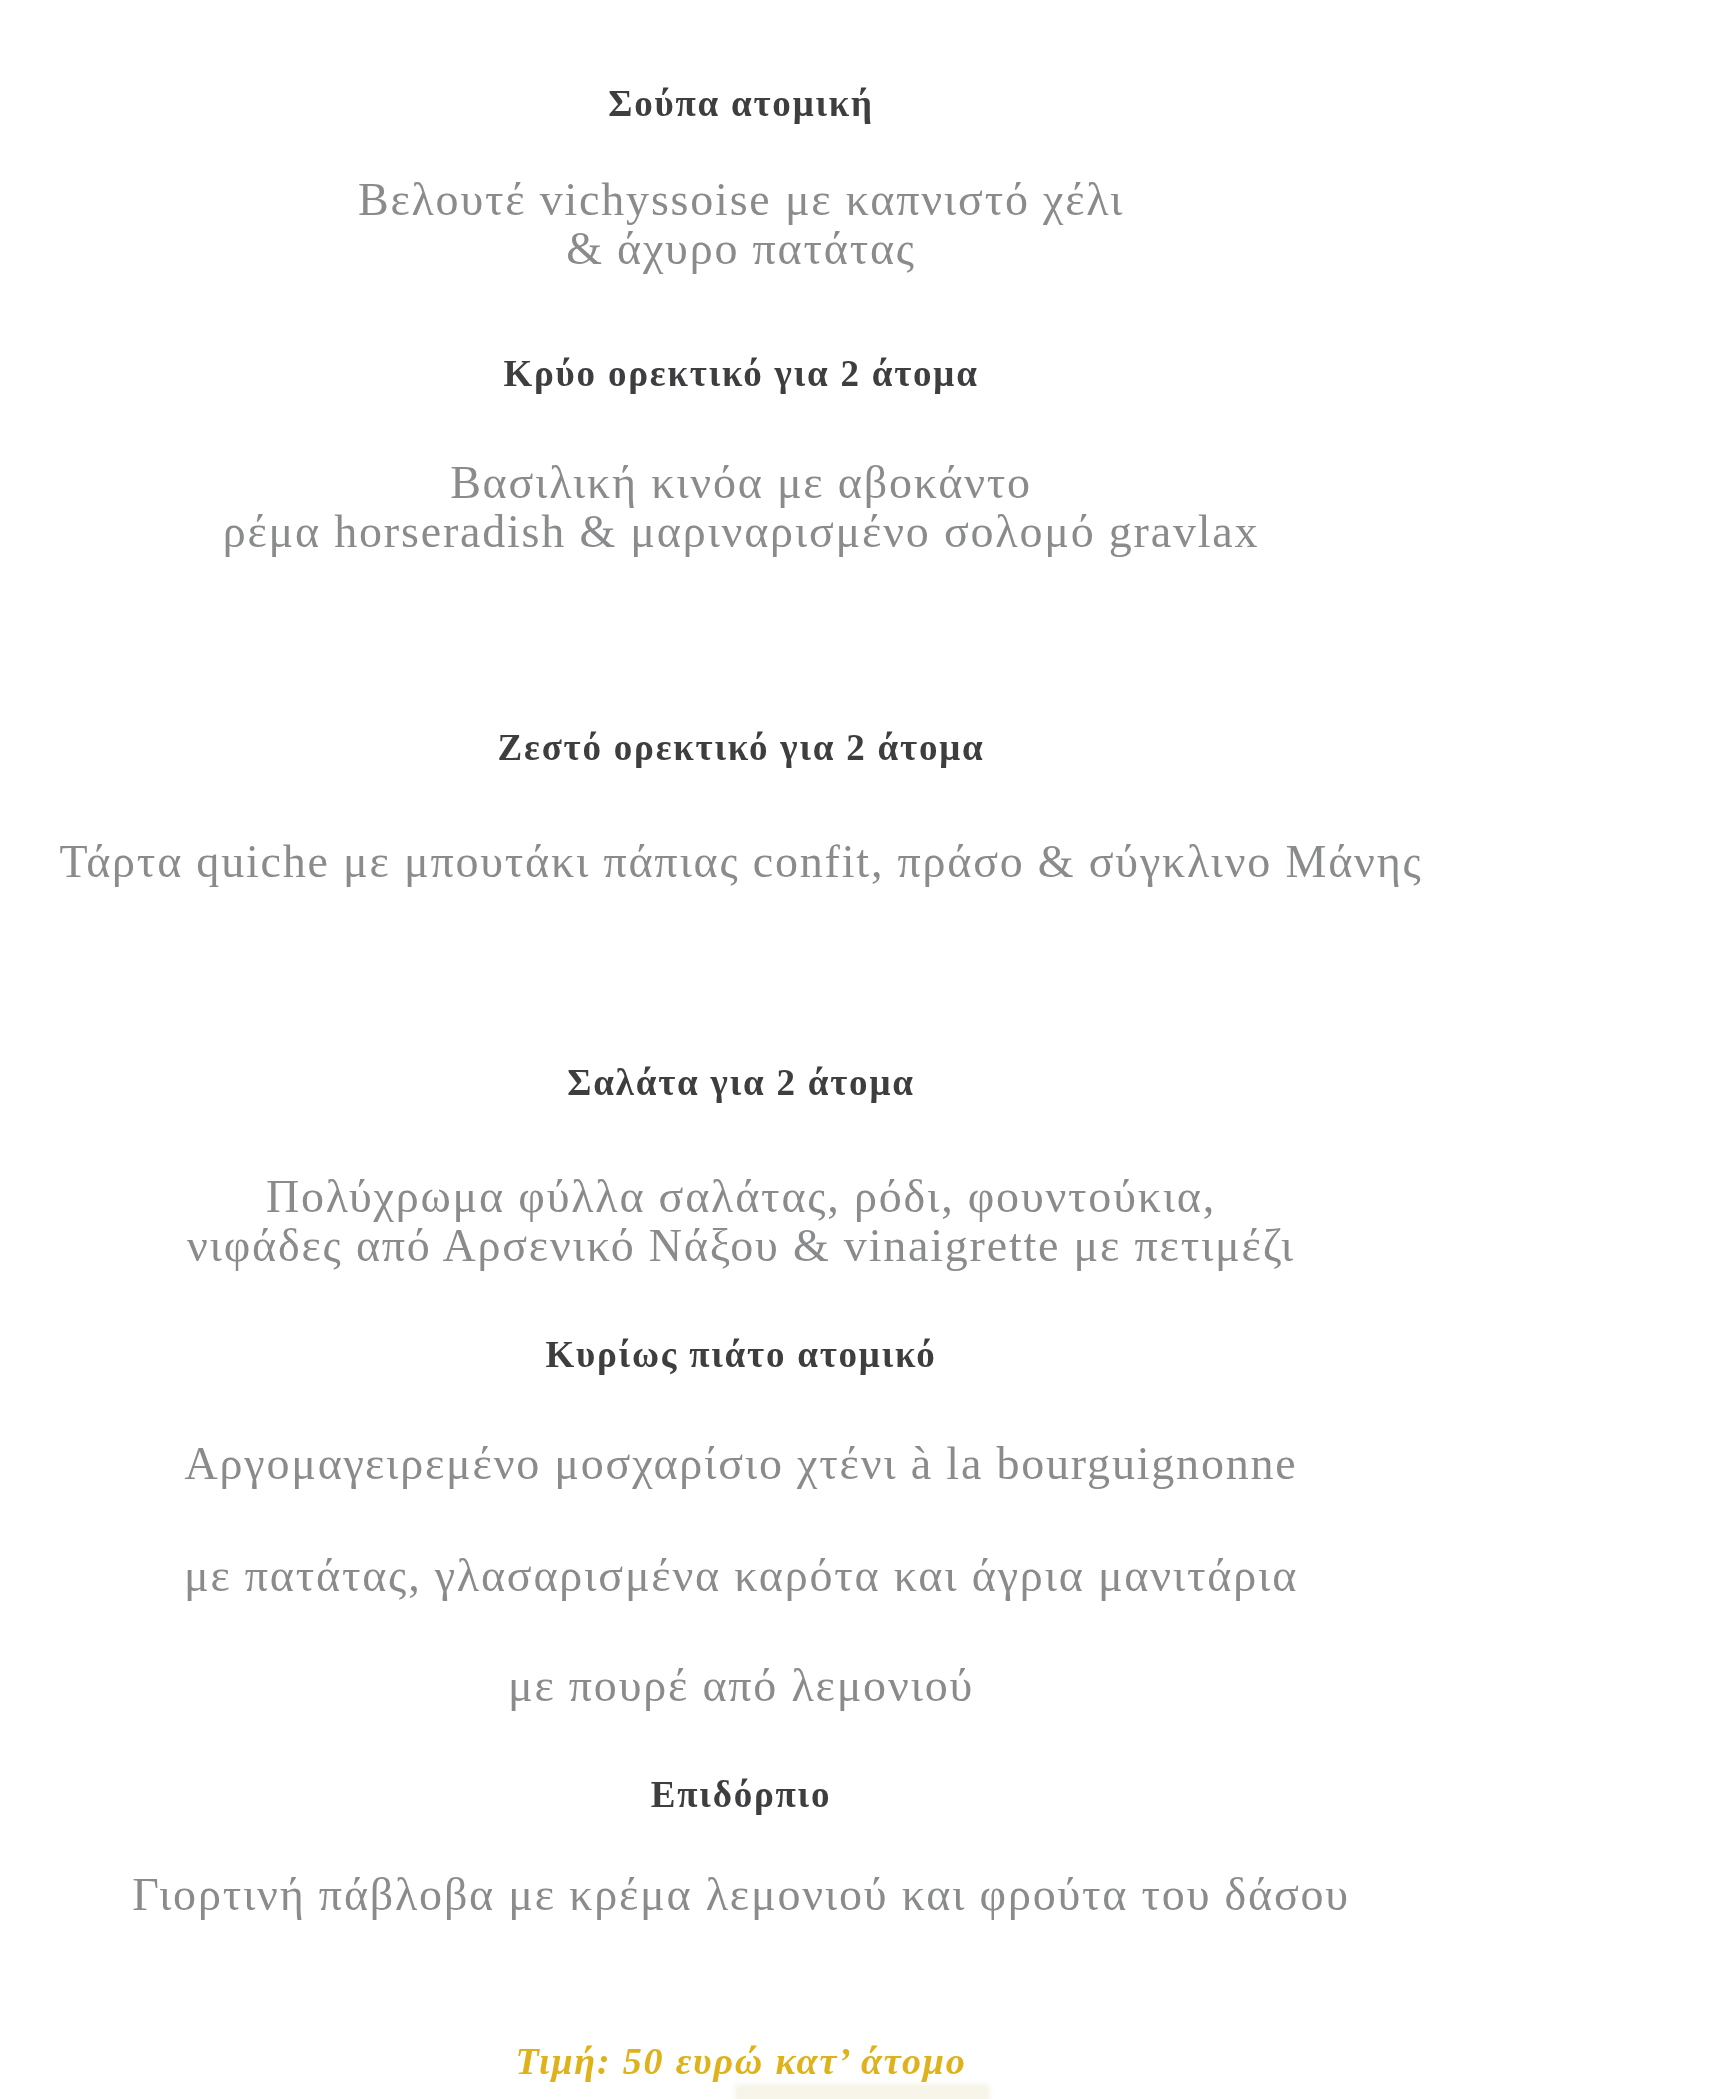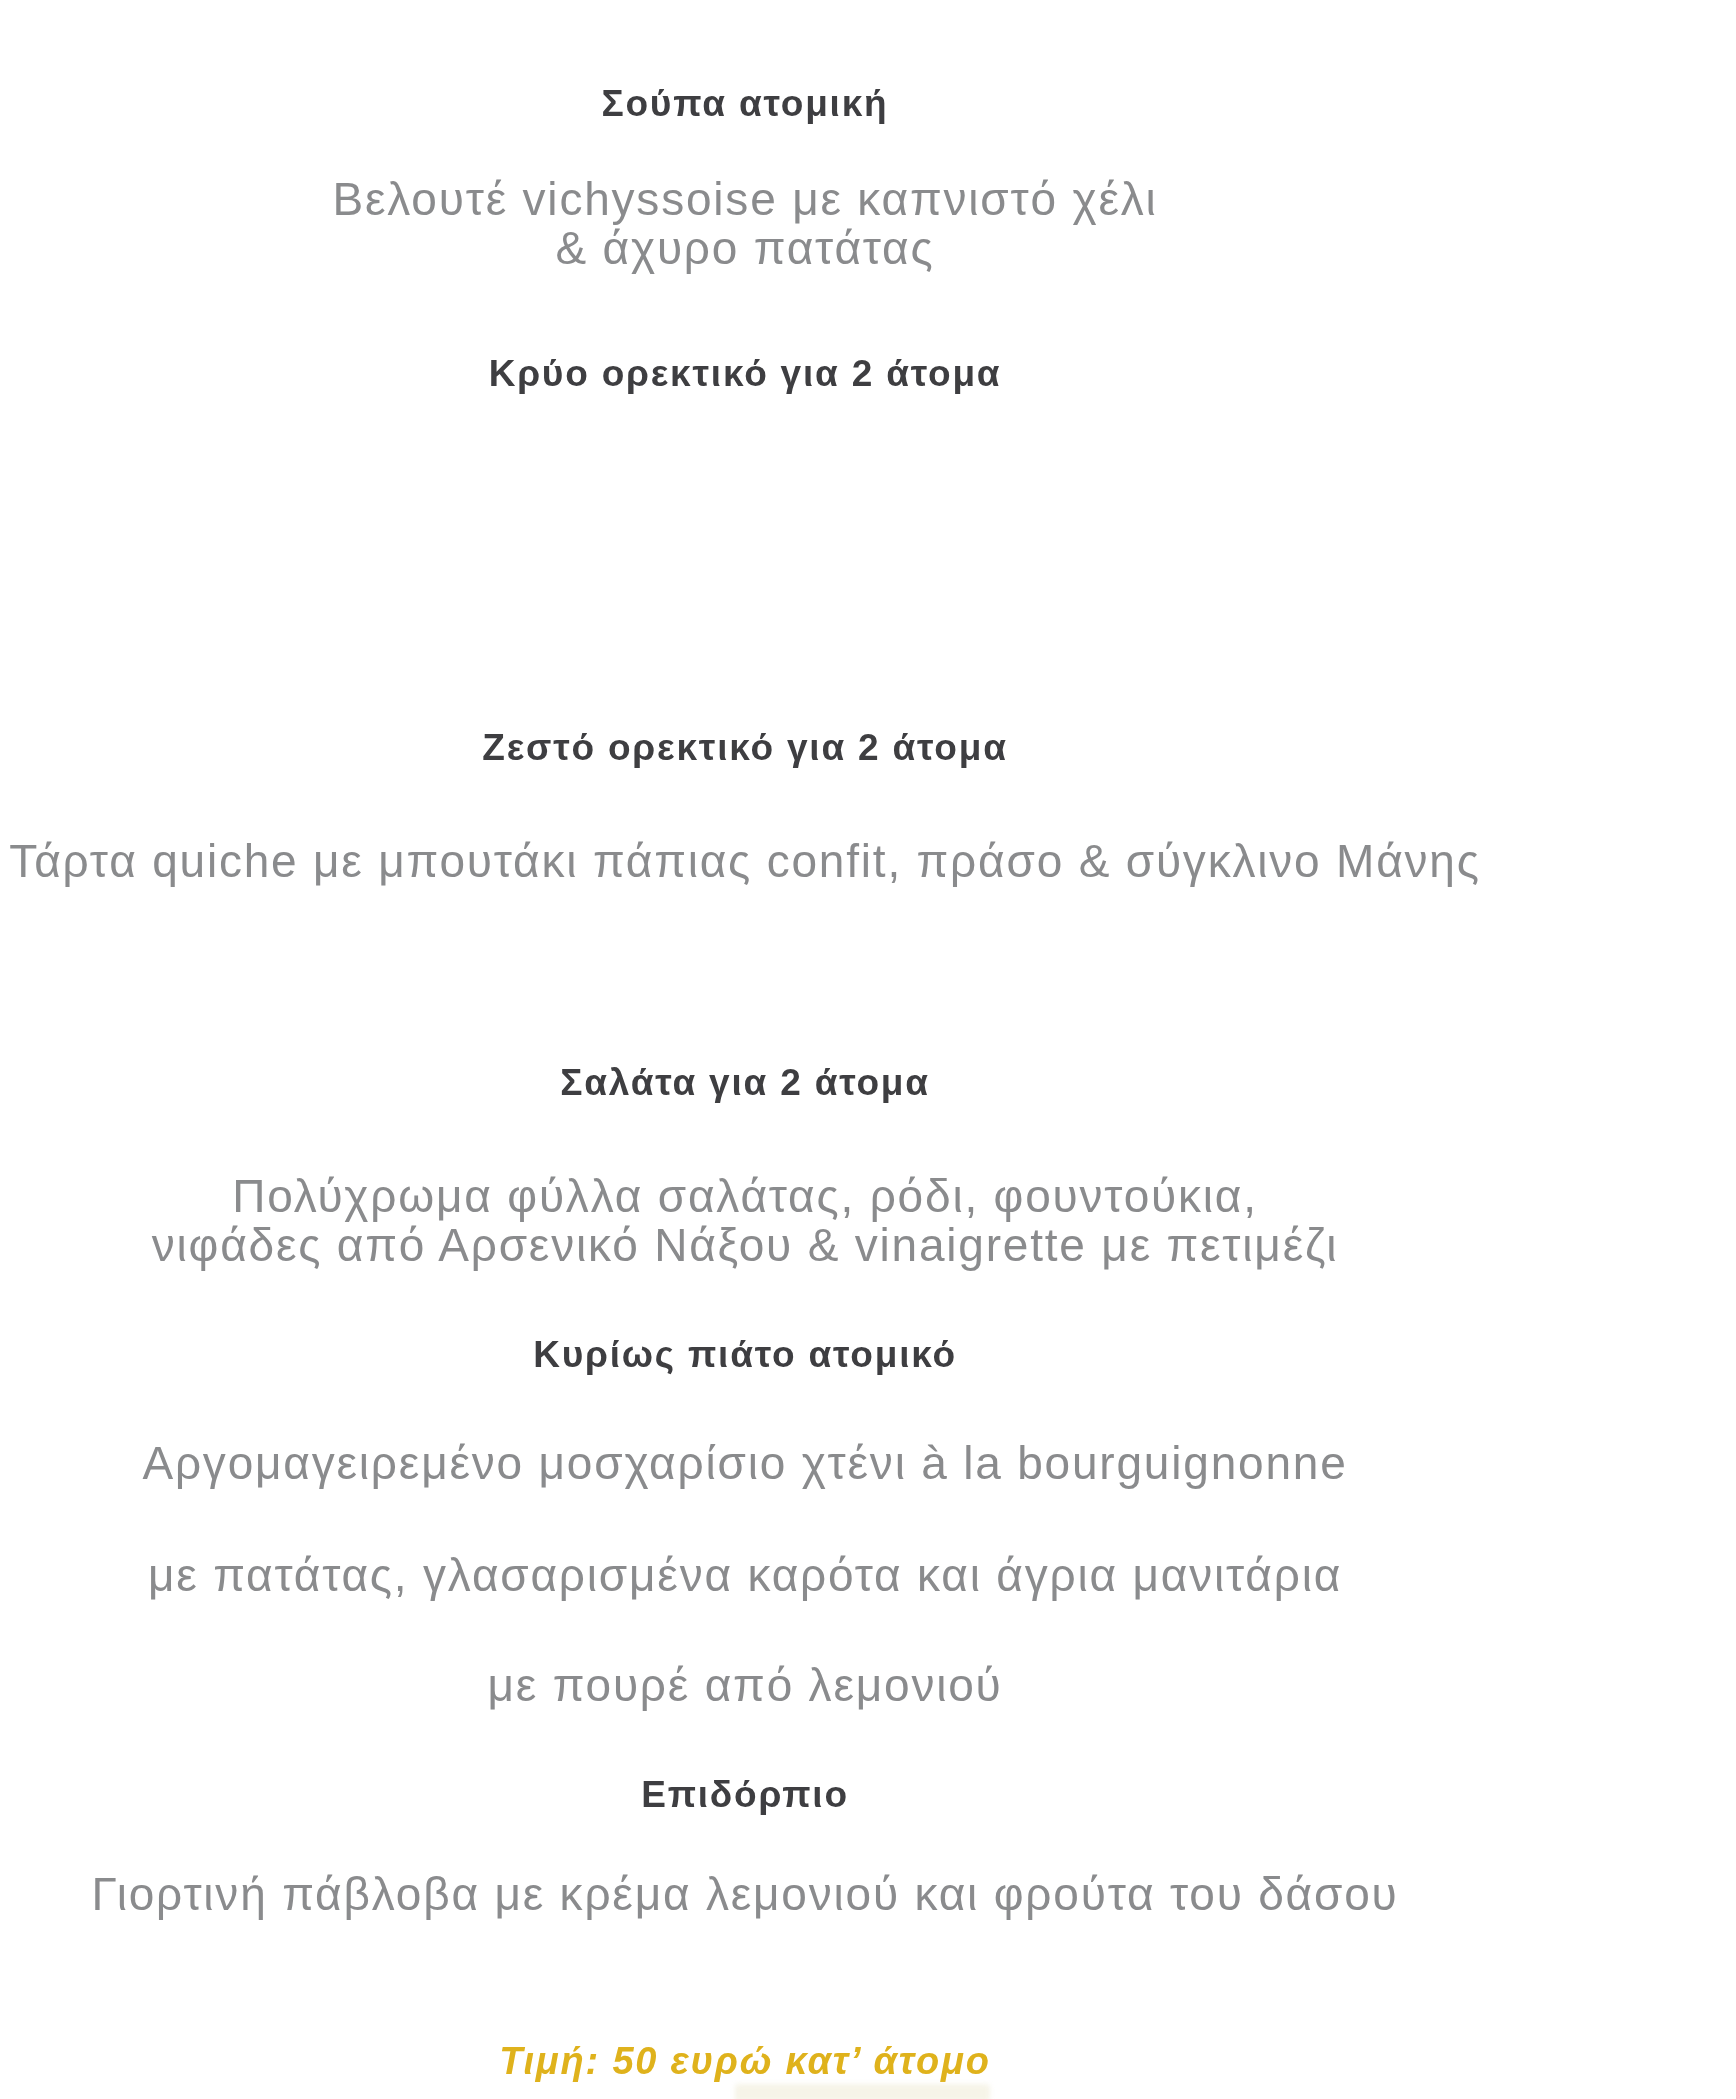--- a/index.html
+++ b/index.html
@@ -6,22 +6,21 @@
     margin: 0;
     padding: 0;
     background: #ffffff;
   }
   .page {
     position: relative;
     width: 1527px;
     height: 2100px;
     background: #ffffff;
     overflow: hidden;
-    font-family: Liberation Sans, sans-serif;
-    padding-left: 8px;
+    font-family: Liberation Serif, serif;
   }
   .line {
     position: absolute;
     left: 0;
     right: 45px;            
     text-align: center;
     white-space: pre-line;
   }
   .heading {
     font-size: 37px;
@@ -60,20 +59,22 @@
 </head>
 <body>
 
 <div class="page">
 
   <div class="line heading" style="top:81px">Σούπα ατομική</div>
   <div class="line body-text" style="top:175px">Βελουτέ vichyssoise με καπνιστό χέλι
 &amp; άχυρο πατάτας</div>
 
   <div class="line heading" style="top:351px">Κρύο ορεκτικό για 2 άτομα</div>
+  <div class="line body-text" style="top:458px">Βασιλική κινόα με αβοκάντο
+ρέμα horseradish &amp; μαριναρισμένο σολομό gravlax</div>
 
   <div class="line heading" style="top:725px">Ζεστό ορεκτικό για 2 άτομα</div>
   <div class="line body-text" style="top:837px">Τάρτα quiche με μπουτάκι πάπιας confit, πράσο &amp; σύγκλινο Μάνης</div>
 
   <div class="line heading" style="top:1060px">Σαλάτα για 2 άτομα</div>
   <div class="line heading" style="top:1332px">Κυρίως πιάτο ατομικό</div>
 
   <div class="line body-text" style="top:1172px">Πολύχρωμα φύλλα σαλάτας, ρόδι, φουντούκια,
 νιφάδες από Αρσενικό Νάξου &amp; vinaigrette με πετιμέζι</div>
   <div class="line body-text" style="top:1439px">Αργομαγειρεμένο μοσχαρίσιο χτένι à la bourguignonne</div>

